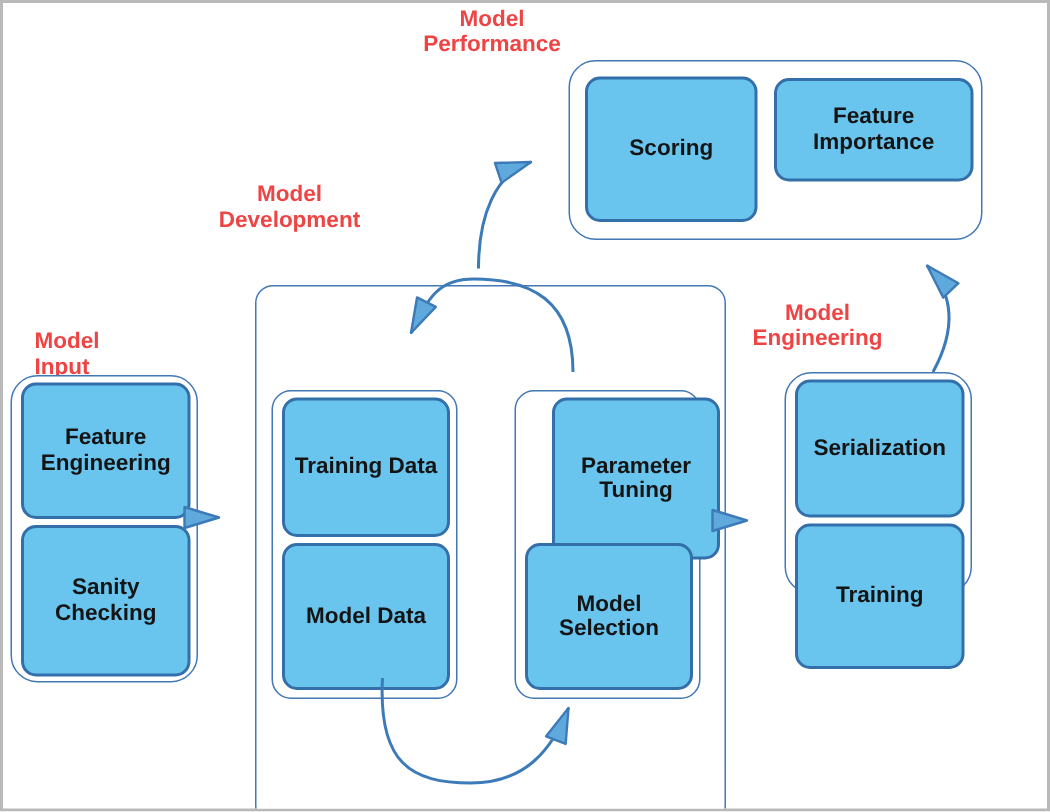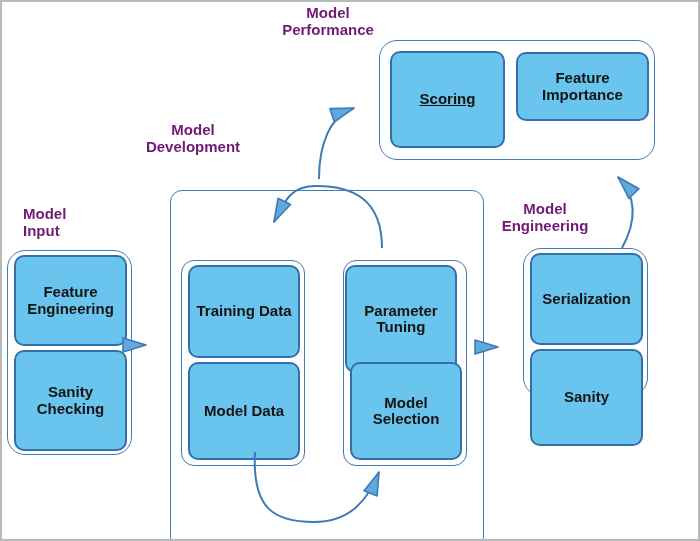--- a/index.html
+++ b/index.html
@@ -12,21 +12,21 @@
     background: #ffffff;
     border: 2px solid #b9b9b9;
     overflow: hidden;
   }
 
   .glabel {
     position: absolute;
     font-weight: 700;
     font-size: 15px;
     line-height: 16.5px;
-    color: #701a75;
+    color: #ef4444;
     text-align: center;
     white-space: normal;
   }
 
   .group {
     position: absolute;
     background: #ffffff;
     border: 1.6px solid #4278b3;
     border-radius: 18px;
   }
@@ -60,21 +60,21 @@
     left: 0; top: 0;
     width: 700px; height: 541px;
     pointer-events: none;
   }
 </style>
 </head>
 <body>
 
 <div class="canvas">
 
-  <div class="glabel" style="left:-3px; top:204px; width:60px;padding-left:24px;">Model Input</div>
+  <div class="glabel" style="left:-3px; top:218px; width:60px;padding-left:24px;">Model Input</div>
   <div class="glabel" style="left:131px; top:120px; width:120px;">Model Development</div>
   <div class="glabel" style="left:266px; top:3px; width:120px;">Model Performance</div>
   <div class="glabel" style="left:483px; top:199px; width:120px;">Model Engineering</div>
 
   <div class="group" style="left:5px; top:248px; width:125px; height:205px;">
     <div class="node" style="left:6px; top:4px; width:113px; height:91px;">
       <span>Feature Engineering</span>
     </div>
     <div class="node" style="left:6px; top:99px; width:113px; height:101px;">
       <span>Sanity Checking</span>
@@ -84,44 +84,44 @@
   <div class="group big" style="left:168px; top:177px; width:314px; height:359px;">
     <div class="subgroup" style="left:10px; top:69px; width:124px; height:206px;">
       <div class="node" style="left:6px; top:4px; width:112px; height:93px;">
         <span>Training Data</span>
       </div>
       <div class="node" style="left:6px; top:101px; width:112px; height:98px;">
         <span>Model Data</span>
       </div>
     </div>
     <div class="subgroup" style="left:172px; top:69px; width:124px; height:206px;">
-      <div class="node" style="left:1px; top:4px; width:112px; height:108px;justify-content:flex-end;">
+      <div class="node" style="left:24px; top:4px; width:112px; height:108px;justify-content:flex-end;">
         <span>Parameter Tuning</span>
       </div>
       <div class="node" style="left:6px; top:101px; width:112px; height:98px;">
         <span>Model Selection</span>
       </div>
     </div>
   </div>
 
   <div class="group" style="left:377px; top:38px; width:276px; height:120px;">
-    <div class="node" style="left:10px; top:10px; width:115px; height:97px;text-decoration:underline;">
+    <div class="node" style="left:10px; top:10px; width:115px; height:97px;">
       <span>Scoring</span>
     </div>
     <div class="node" style="left:136px; top:11px; width:133px; height:69px;">
       <span>Feature Importance</span>
     </div>
   </div>
 
   <div class="group" style="left:521px; top:246px; width:125px; height:148px;">
     <div class="node" style="left:6px; top:4px; width:113px; height:92px;">
       <span>Serialization</span>
     </div>
     <div class="node" style="left:6px; top:100px; width:113px; height:97px;">
-      <span>Sanity</span>
+      <span>Training</span>
     </div>
   </div>
 
   <svg class="arrows" viewBox="0 0 700 541">
     <defs>
       <marker id="ah" markerUnits="userSpaceOnUse" markerWidth="27" markerHeight="19" refX="24.5" refY="9" orient="auto">
         <path d="M1.5,2 L24.5,9 L1.5,16 Z" fill="#5fa9dc" stroke="#3d7ab8" stroke-width="1.6" stroke-linejoin="round"></path>
       </marker>
     </defs>
 

